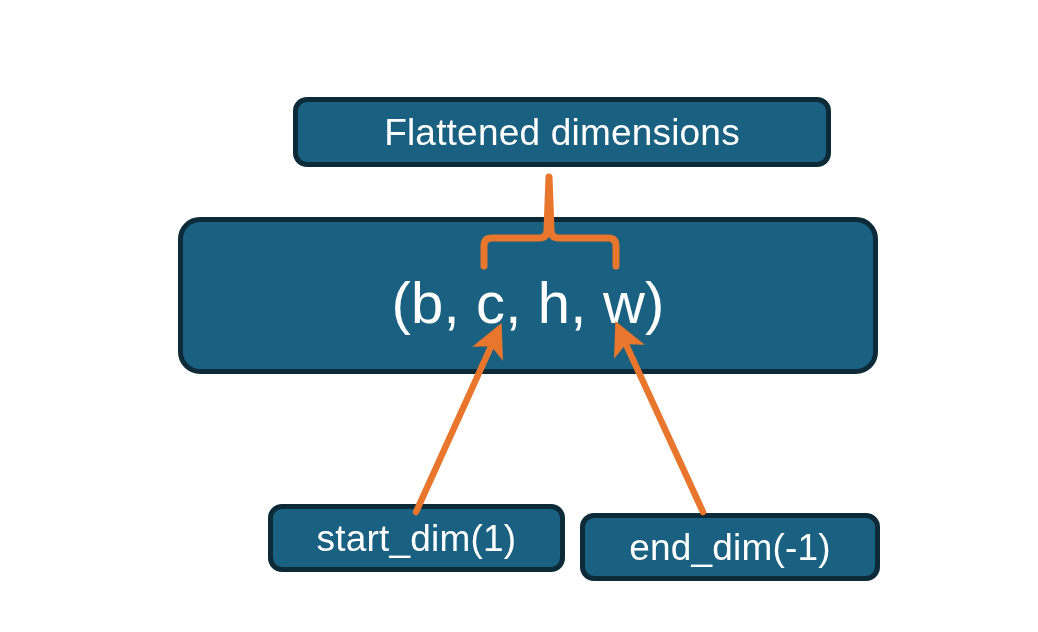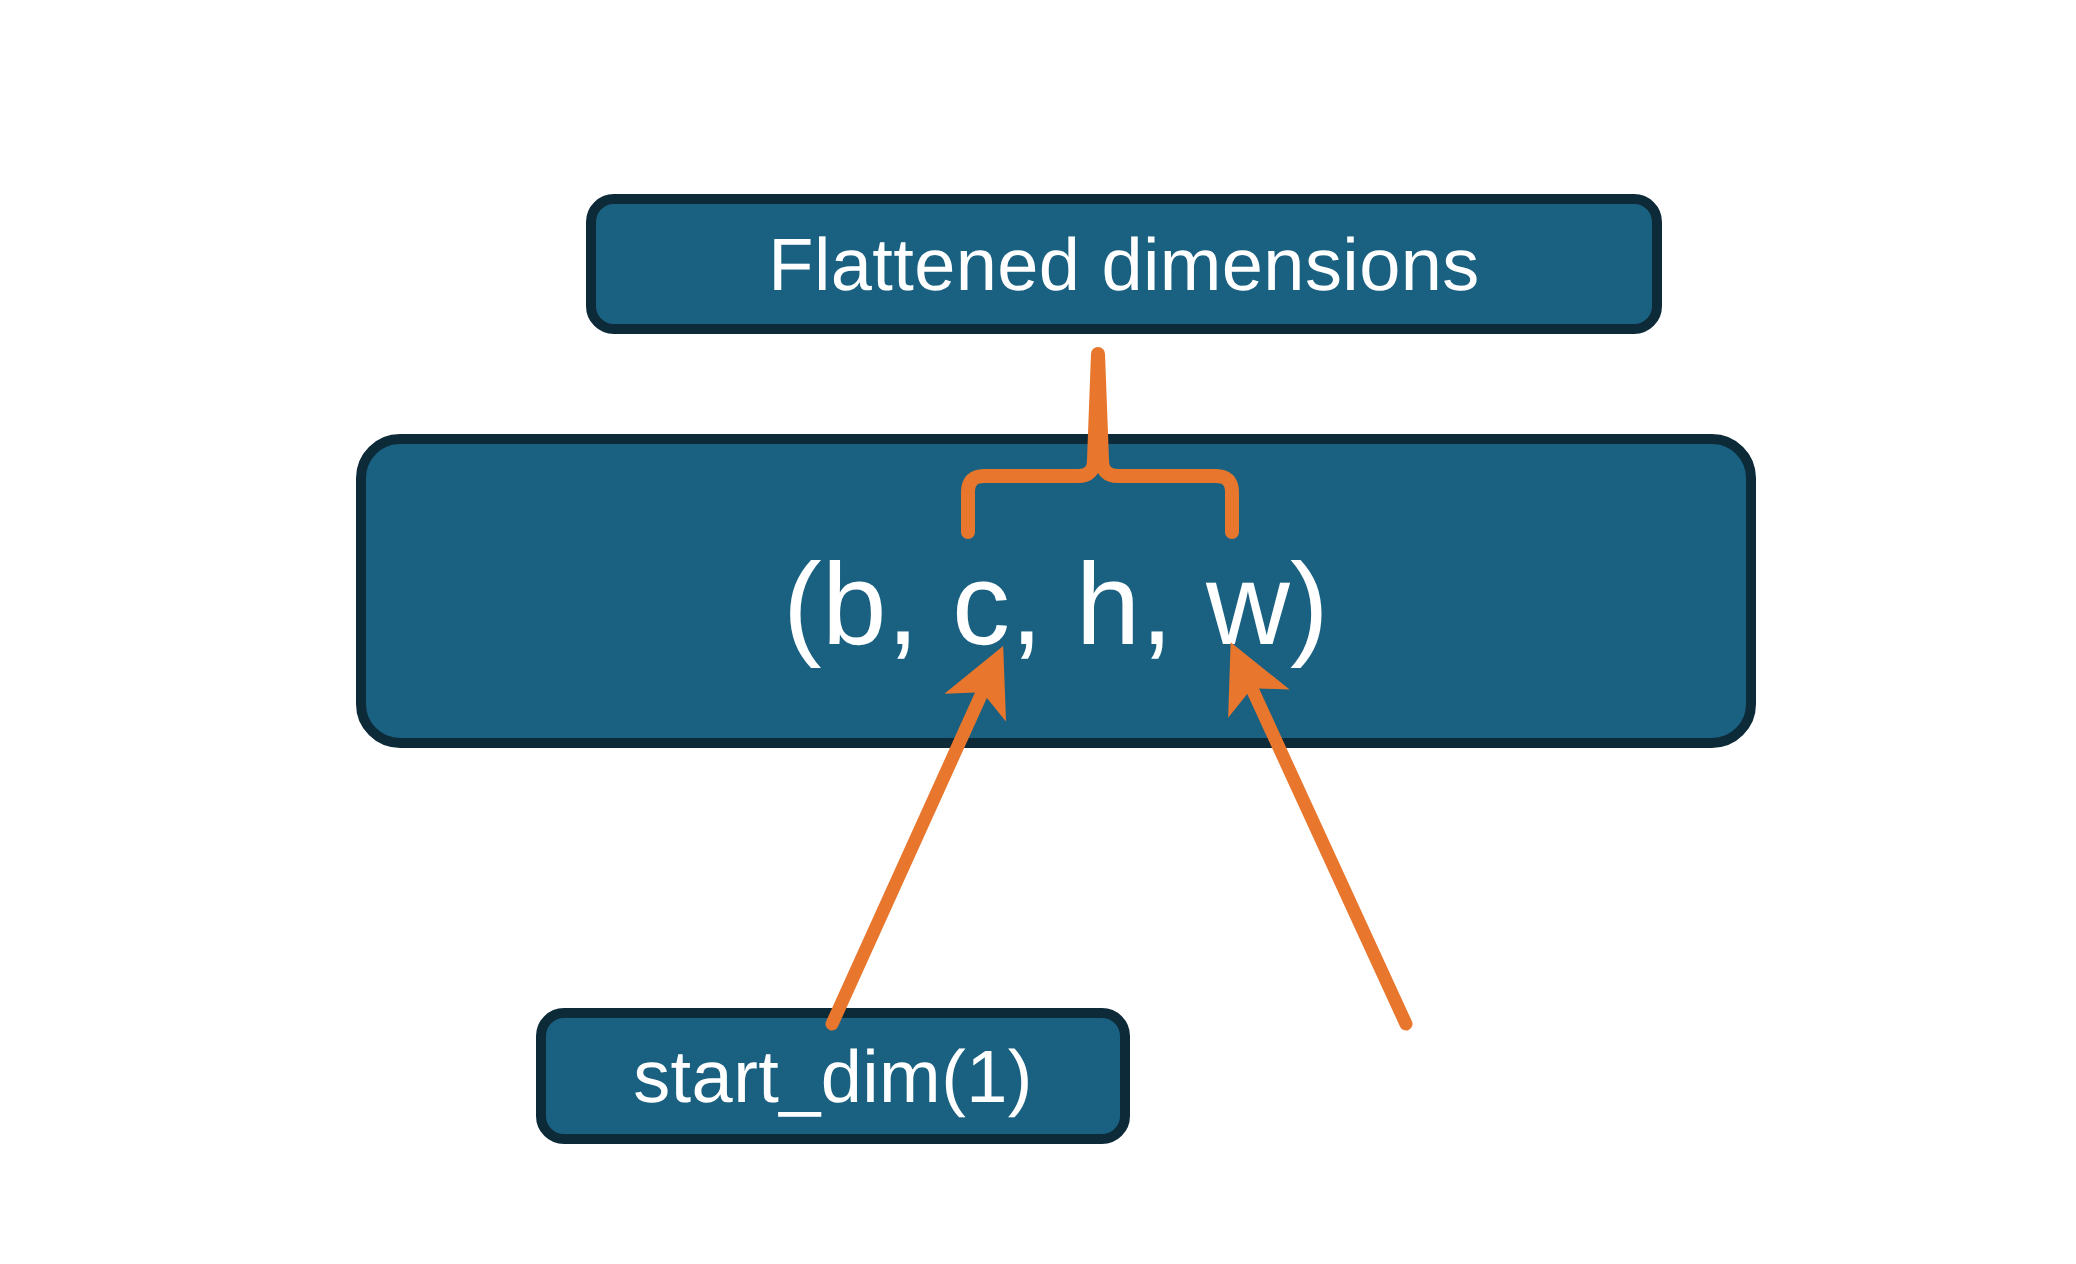--- a/index.html
+++ b/index.html
@@ -100,20 +100,23 @@
   </div>
 
   <div class="node" id="box-shape">
     <span class="node-label">(b, c, h, w)</span>
   </div>
 
   <div class="node" id="box-start-dim">
     <span class="node-label">start_dim(1)</span>
   </div>
 
+  <div class="node" id="box-end-dim">
+    <span class="node-label">end_dim(-1)</span>
+  </div>
 
   <svg id="connectors" viewBox="0 0 1038 632">
     <defs>
       <marker id="arrowhead" markerWidth="5.2" markerHeight="5.2" refX="2.0" refY="2.6" orient="auto" markerUnits="strokeWidth">
         <path d="M 0,0 L 5.2,2.6 L 0,5.2 L 1.3,2.6 Z" fill="#E8762C"></path>
       </marker>
     </defs>
 
     <path d="M 484,266
              L 484,246

